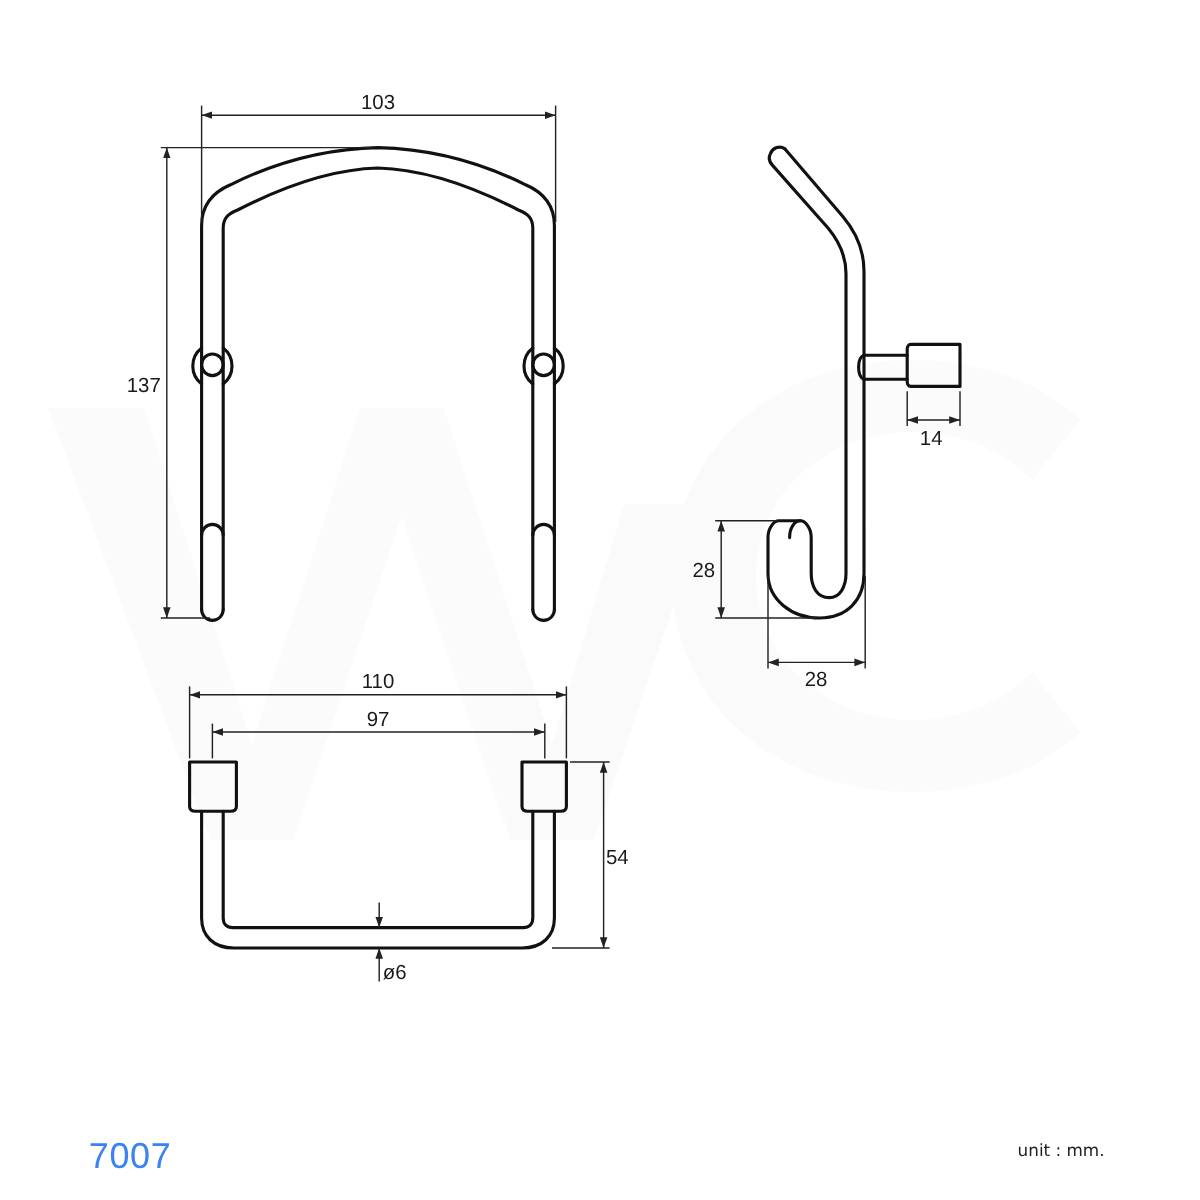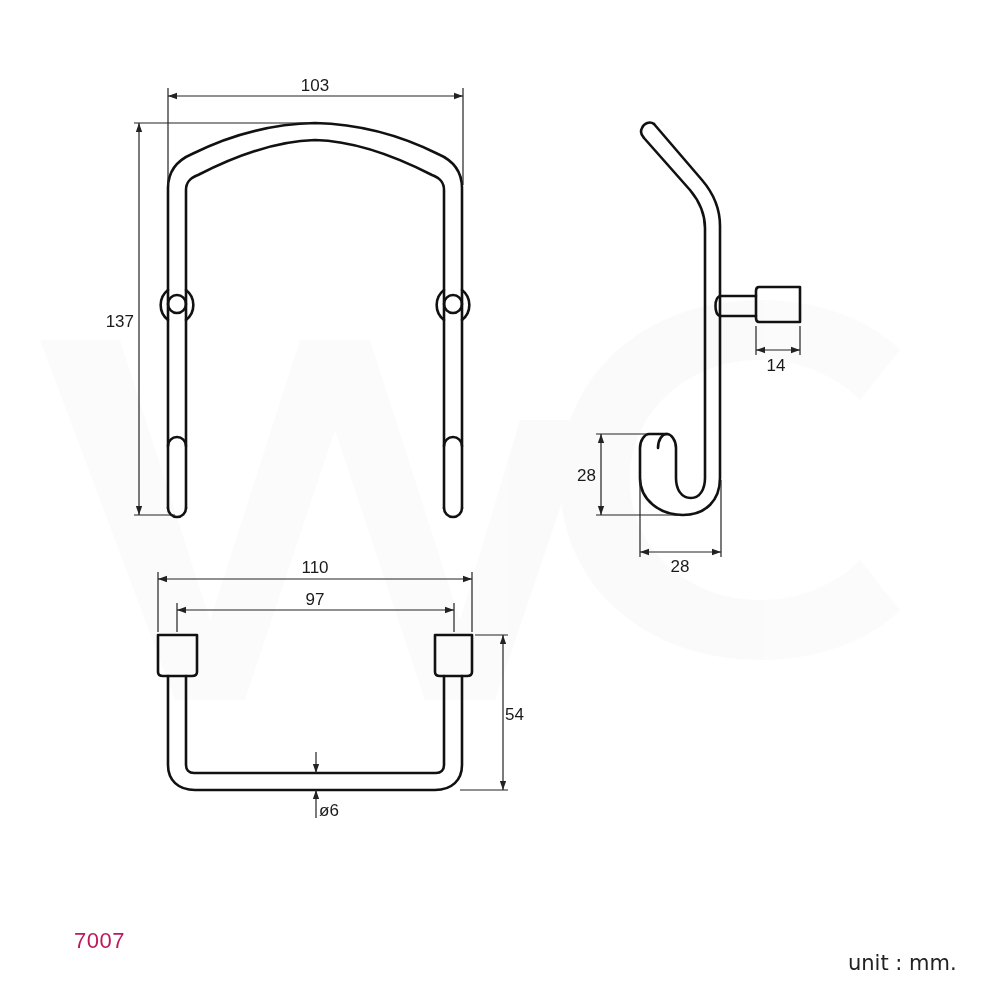--- a/index.html
+++ b/index.html
@@ -1,20 +1,20 @@
 <!DOCTYPE html>
 <html><head>
   <meta charset="utf-8">
   <style>
     html, body { margin: 0; padding: 0; background: #ffffff; }
     body { width: 1000px; height: 1000px; position: relative; overflow: hidden; font-family: "Liberation Sans", "DejaVu Sans", sans-serif; }
     #drawing { position: absolute; left: 0; top: 0; width: 1000px; height: 1000px; }
     .dim-text { font-family: "Liberation Sans", "DejaVu Sans", sans-serif; font-size: 17px; fill: #1a1a1a; }
-    .model-no { position: absolute; left: 74px; top: 928px; font-size: 22px; color: #be185d; font-family: "Liberation Sans", "DejaVu Sans", sans-serif; letter-spacing: 0.5px; }
-    .unit-label { position: absolute; left: 848px; top: 951px; font-size: 21px; color: #222; font-family: "DejaVu Sans", "Liberation Sans", sans-serif; }
+    .model-no { position: absolute; left: 74px; top: 947px; font-size: 30px; color: #3b82f6; font-family: "Liberation Sans", "DejaVu Sans", sans-serif; letter-spacing: 0.5px; }
+    .unit-label { position: absolute; left: 848px; top: 951px; font-size: 14px; color: #222; font-family: "DejaVu Sans", "Liberation Sans", sans-serif; }
     .part { fill: none; stroke: #111; stroke-width: 2.6; stroke-linejoin: round; stroke-linecap: round; }
     .dimline { fill: none; stroke: #222; stroke-width: 1.2; }
     .watermark { fill: #f7f7f7; }
   </style>
 </head>
 <body>
 
 <svg id="drawing" viewBox="0 0 1000 1000" xmlns="http://www.w3.org/2000/svg">
   <defs>
     <marker id="arr" viewBox="0 0 10 10" refX="10" refY="5" markerWidth="9" markerHeight="9" orient="auto-start-reverse" markerUnits="userSpaceOnUse">

